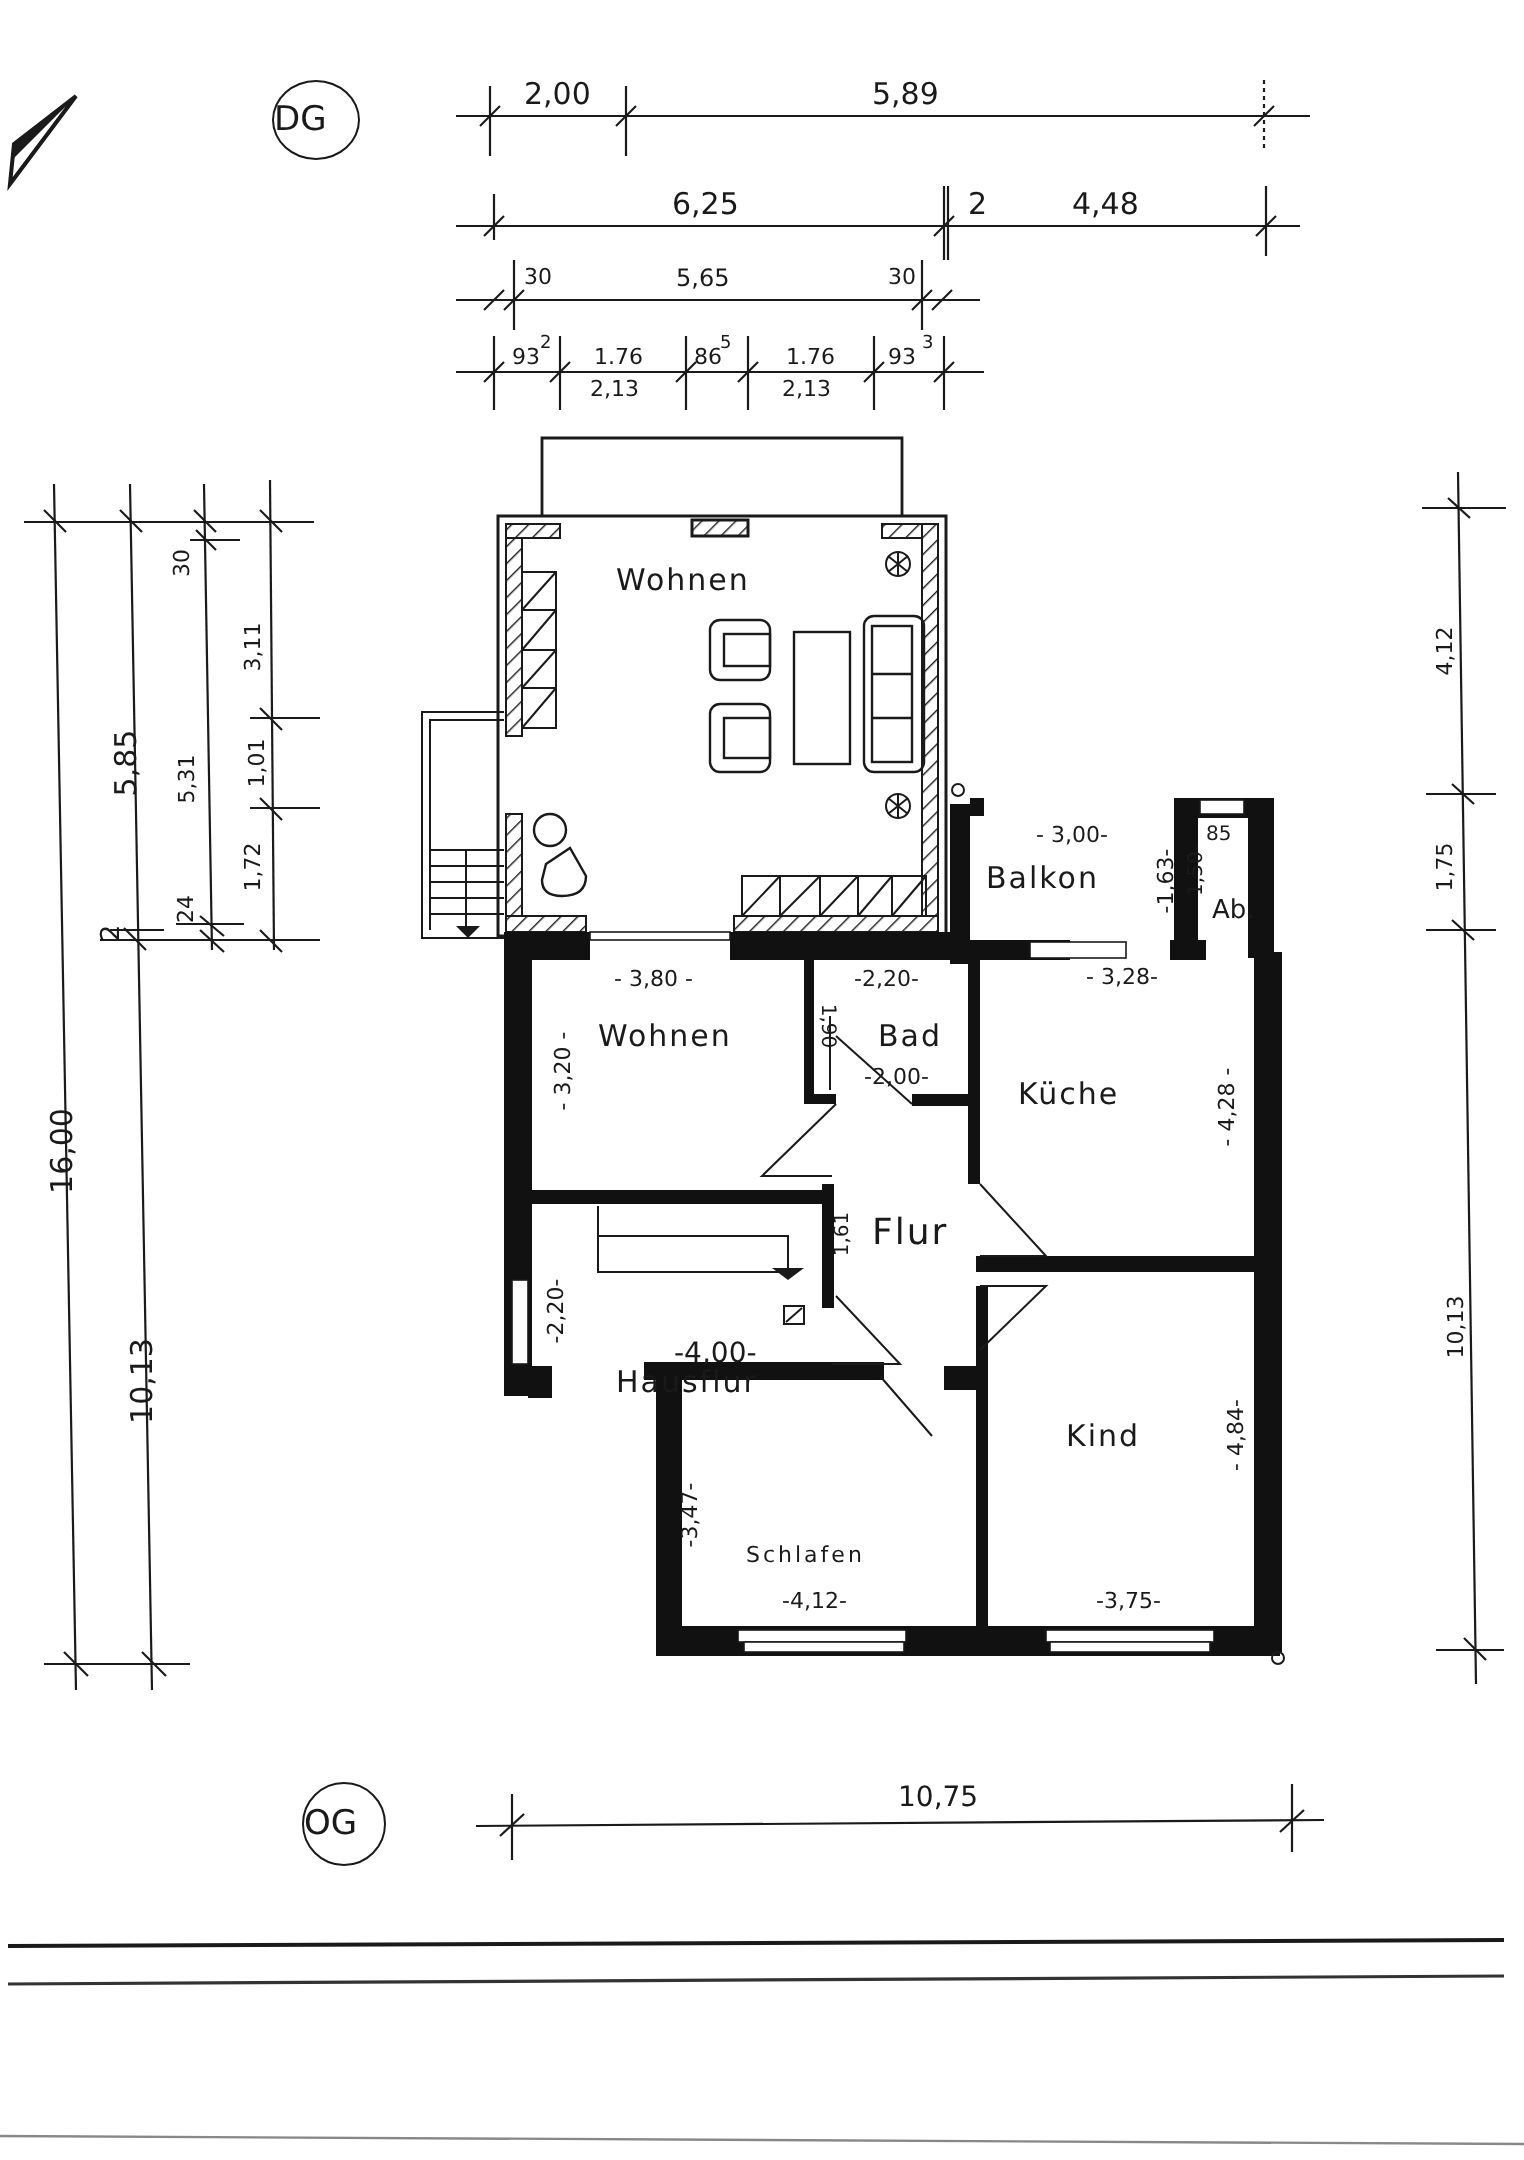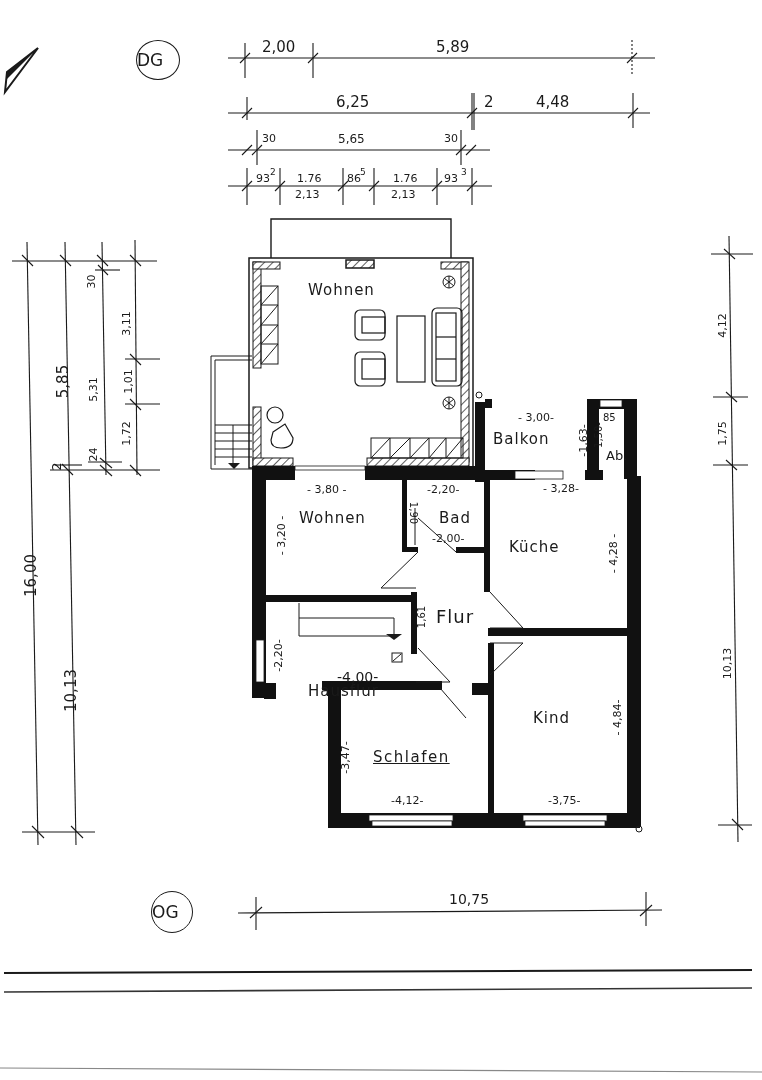--- a/index.html
+++ b/index.html
@@ -331,19 +331,19 @@
 <span class="lbl" style="left:594px;top:548px;font-size:11px;transform:rotate(-90deg);">- 4,28 -</span>
 
 <span class="lbl" style="left:436px;top:608px;font-size:18px;letter-spacing:1px;">Flur</span>
 <span class="lbl" style="left:432px;top:533px;font-size:11px;">-2,00-</span>
 <span class="lbl" style="left:411px;top:612px;font-size:10px;transform:rotate(-90deg);">1,61</span>
 
 <span class="lbl" style="left:308px;top:647px;font-size:15px;letter-spacing:1px;margin-top:37px;">Hausflur</span>
 <span class="lbl" style="left:337px;top:670px;font-size:14px;">-4,00-</span>
 <span class="lbl" style="left:262px;top:650px;font-size:11px;transform:rotate(-90deg);">-2,20-</span>
 
-<span class="lbl" style="left:373px;top:750px;font-size:15px;letter-spacing:1.5px;text-decoration:underline;">Schlafen</span>
+<span class="lbl" style="left:373px;top:772px;font-size:11px;letter-spacing:1.5px;">Schlafen</span>
 <span class="lbl" style="left:391px;top:795px;font-size:11px;">-4,12-</span>
 <span class="lbl" style="left:329px;top:752px;font-size:11px;transform:rotate(-90deg);">-3,47-</span>
 
 <span class="lbl" style="left:533px;top:711px;font-size:15px;letter-spacing:1px;">Kind</span>
 <span class="lbl" style="left:548px;top:795px;font-size:11px;">-3,75-</span>
 <span class="lbl" style="left:600px;top:712px;font-size:11px;transform:rotate(-90deg);">- 4,84-</span>
 
 </body></html>

